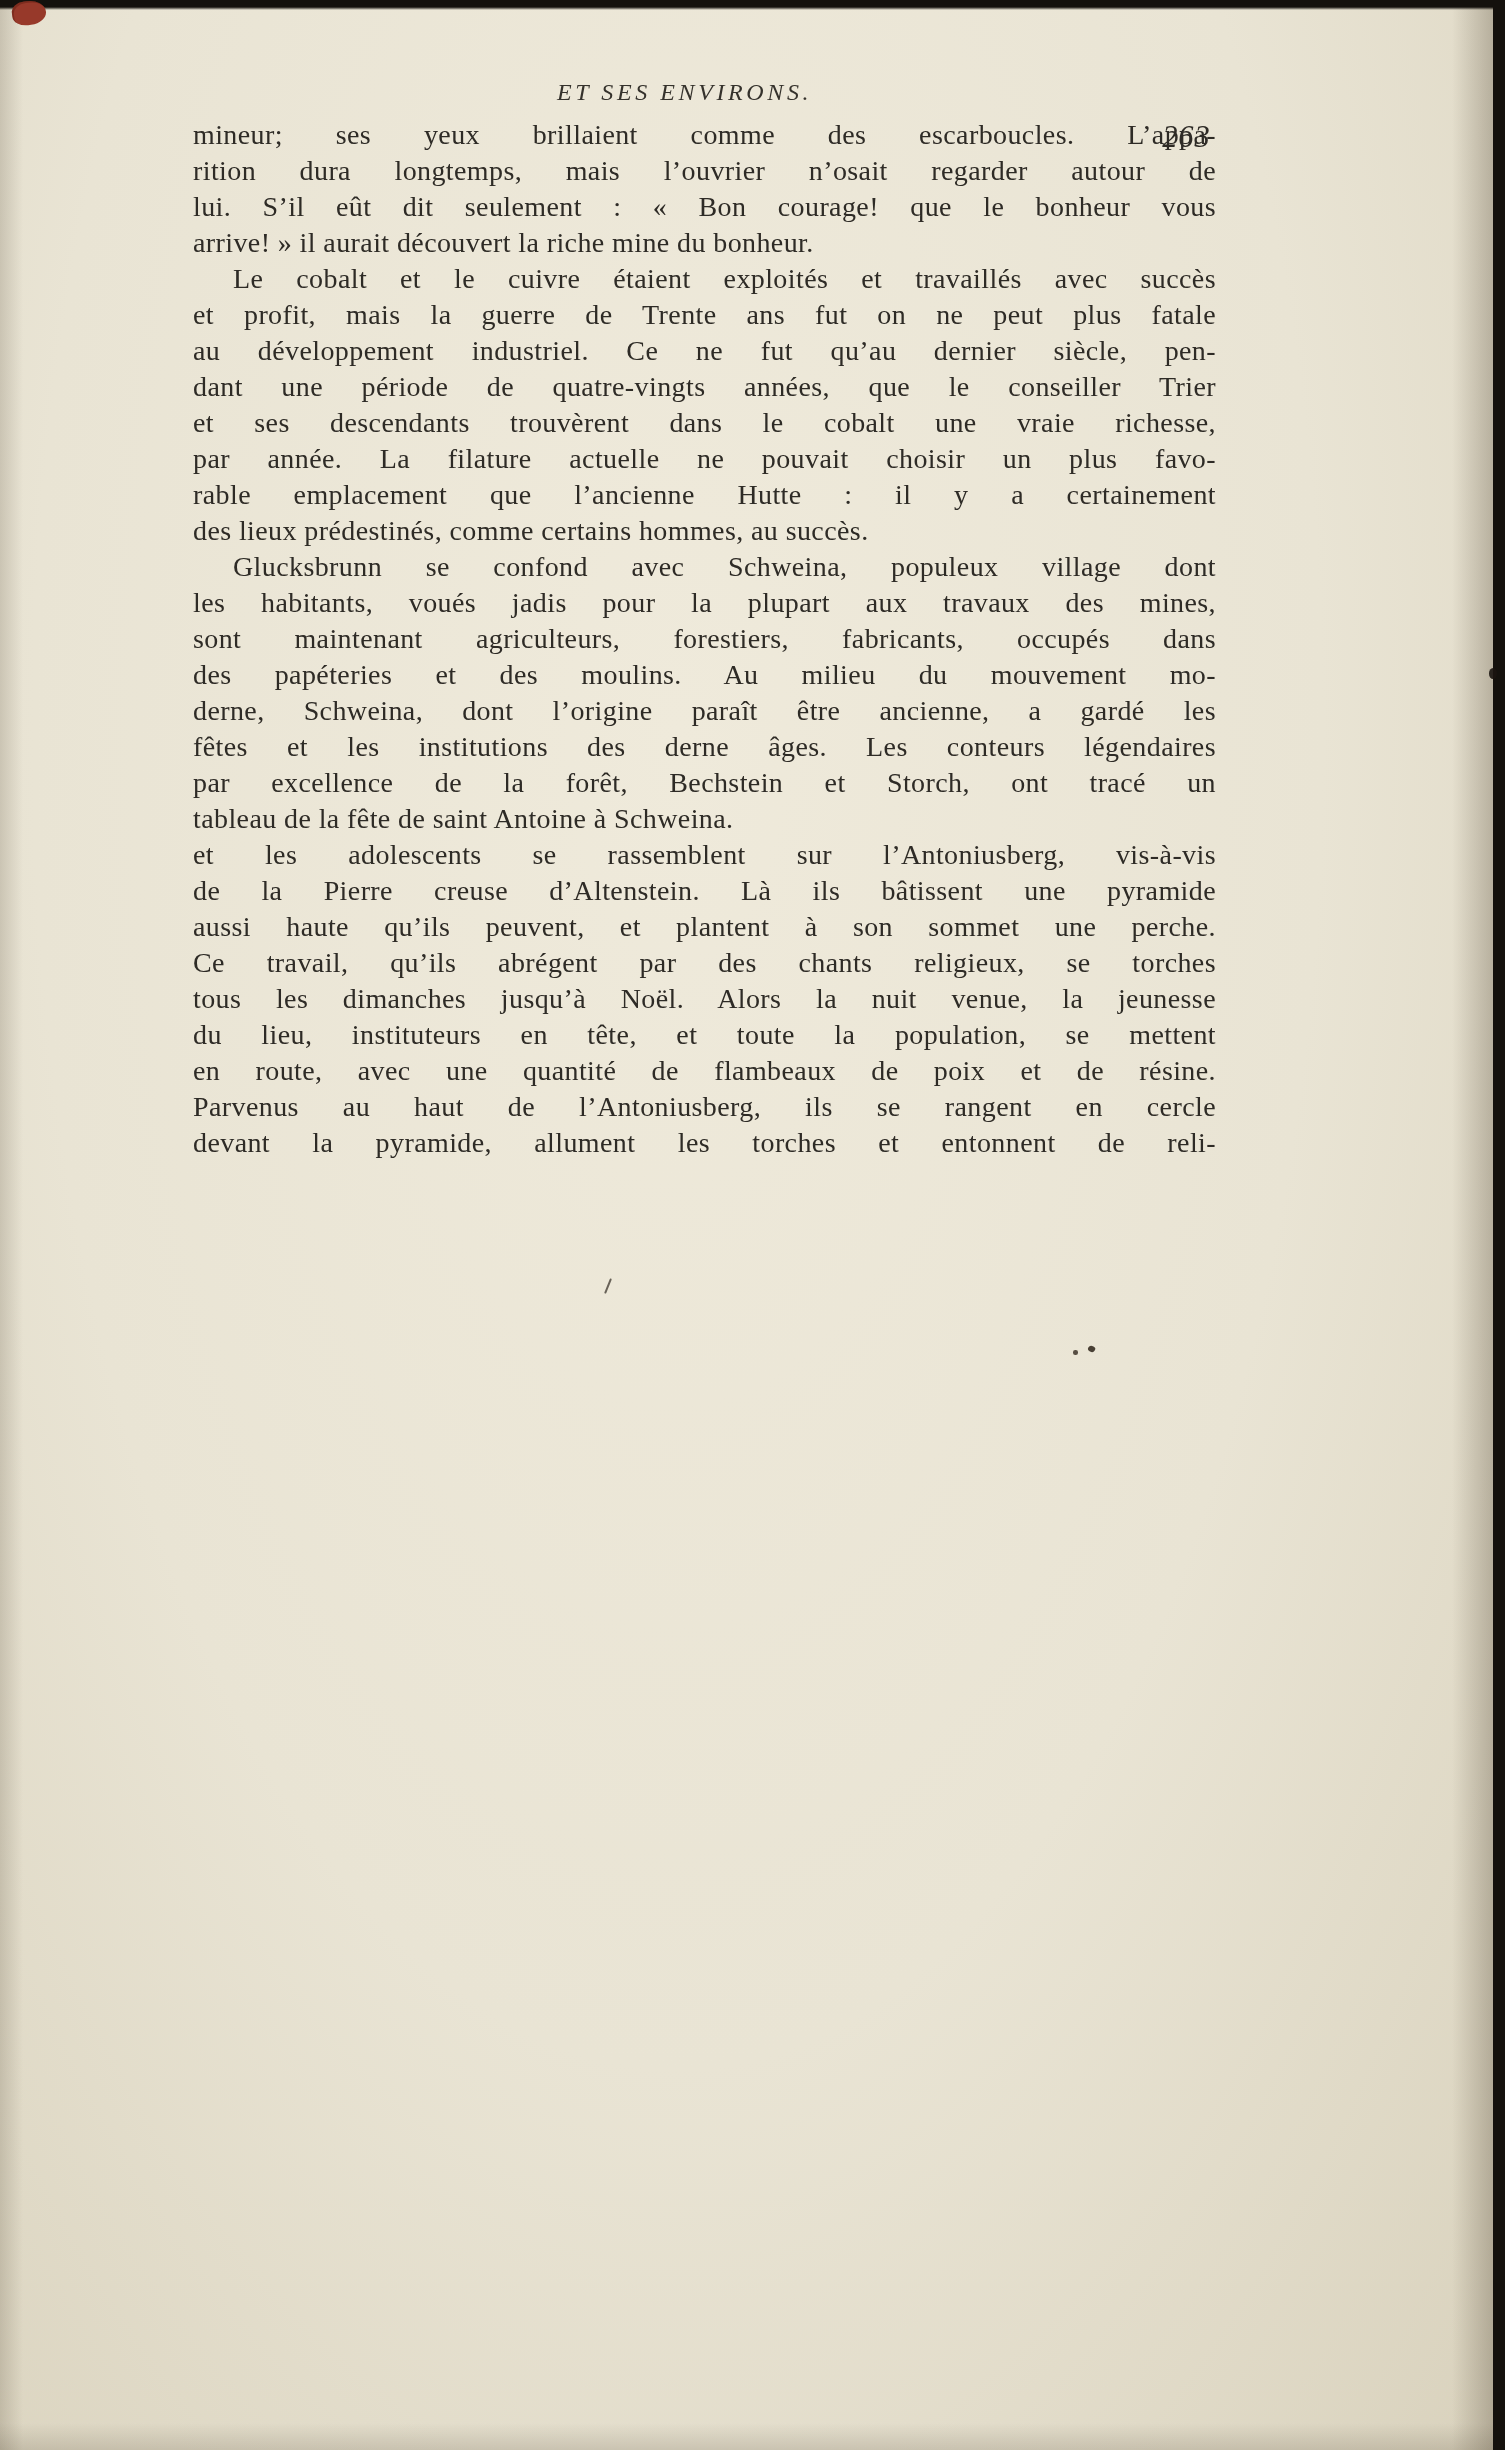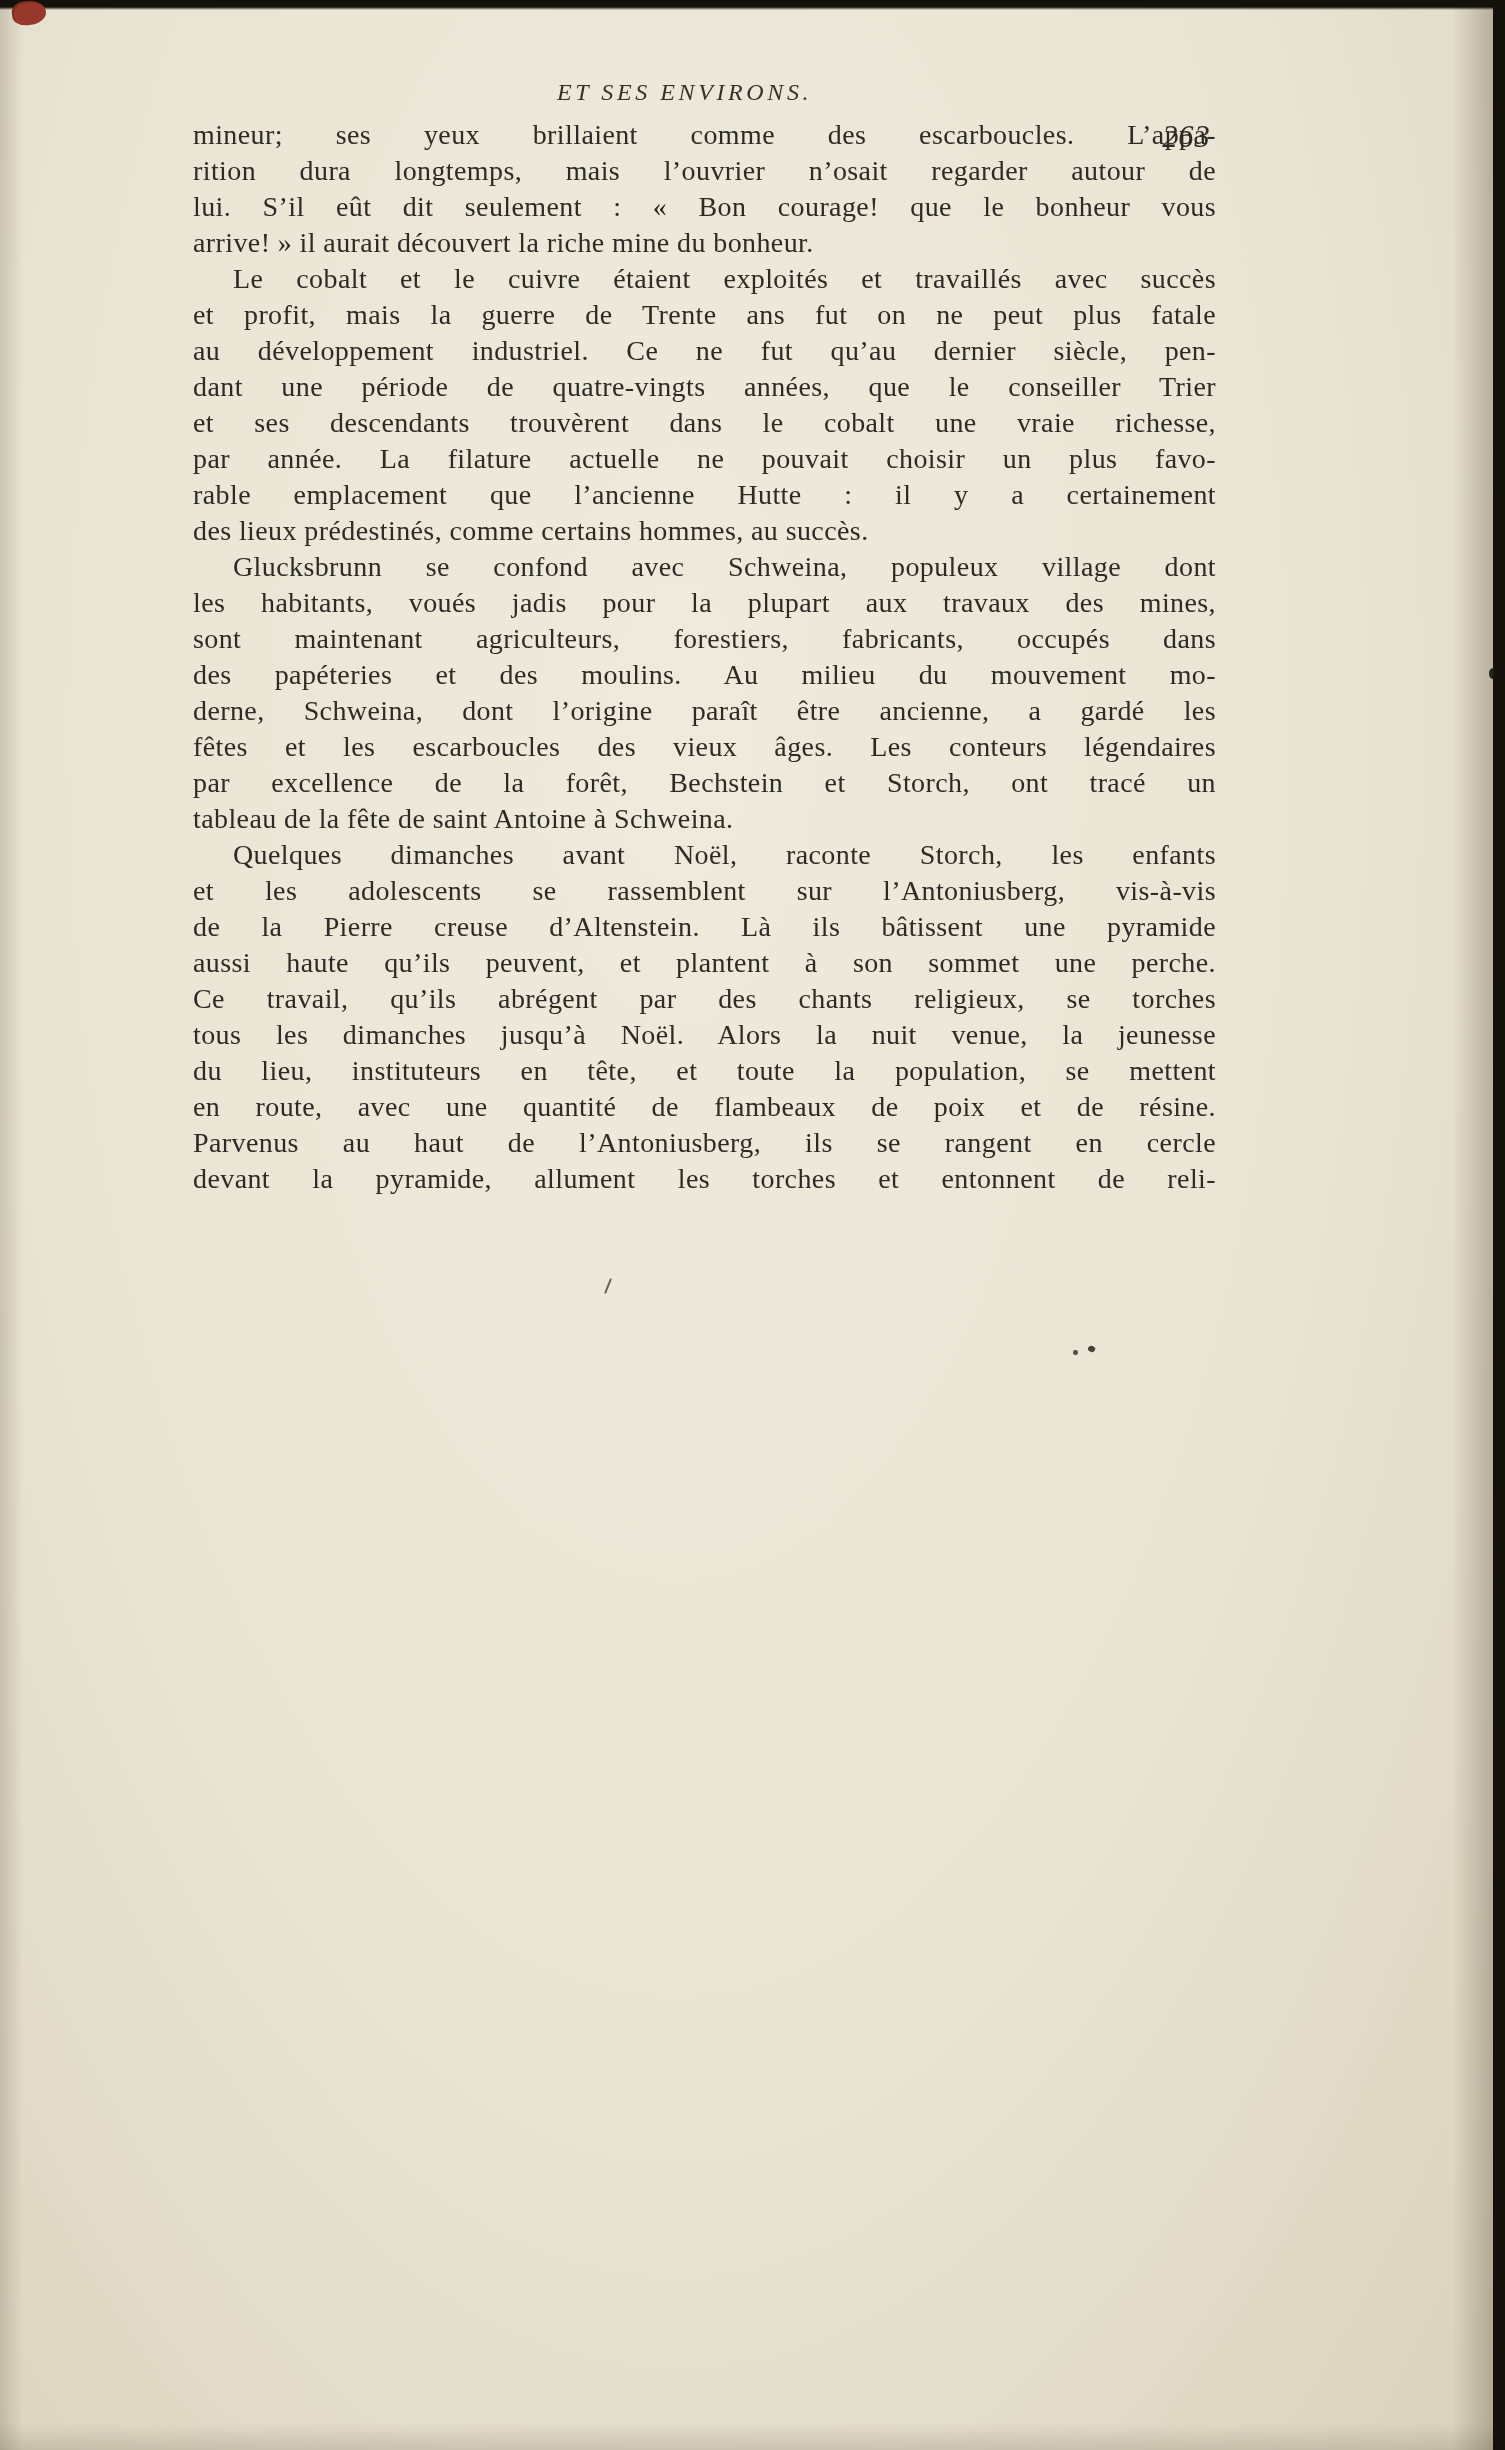--- a/index.html
+++ b/index.html
@@ -144,24 +144,23 @@
       <div class="line"><span>dant une période de quatre-vingts années, que le conseiller Trier</span></div>
       <div class="line"><span>et ses descendants trouvèrent dans le cobalt une vraie richesse,</span></div>
       <div class="line"><span>par année. La filature actuelle ne pouvait choisir un plus favo-</span></div>
       <div class="line"><span>rable emplacement que l’ancienne Hutte : il y a certainement</span></div>
       <div class="line end"><span>des lieux prédestinés, comme certains hommes, au succès.</span></div>
       <div class="line indent"><span>Glucksbrunn se confond avec Schweina, populeux village dont</span></div>
       <div class="line"><span>les habitants, voués jadis pour la plupart aux travaux des mines,</span></div>
       <div class="line"><span>sont maintenant agriculteurs, forestiers, fabricants, occupés dans</span></div>
       <div class="line"><span>des papéteries et des moulins. Au milieu du mouvement mo-</span></div>
       <div class="line"><span>derne, Schweina, dont l’origine paraît être ancienne, a gardé les</span></div>
-      <div class="line"><span>fêtes et les escarboucles des vieux âges. Les conteurs légendaires</span></div>
+      <div class="line"><span>fêtes et les institutions des derne âges. Les conteurs légendaires</span></div>
       <div class="line"><span>par excellence de la forêt, Bechstein et Storch, ont tracé un</span></div>
       <div class="line end"><span>tableau de la fête de saint Antoine à Schweina.</span></div>
-      <div class="line indent"><span>Quelques dimanches avant Noël, raconte Storch, les enfants</span></div>
       <div class="line"><span>et les adolescents se rassemblent sur l’Antoniusberg, vis-à-vis</span></div>
       <div class="line"><span>de la Pierre creuse d’Altenstein. Là ils bâtissent une pyramide</span></div>
       <div class="line"><span>aussi haute qu’ils peuvent, et plantent à son sommet une perche.</span></div>
       <div class="line"><span>Ce travail, qu’ils abrégent par des chants religieux, se torches</span></div>
       <div class="line"><span>tous les dimanches jusqu’à Noël. Alors la nuit venue, la jeunesse</span></div>
       <div class="line"><span>du lieu, instituteurs en tête, et toute la population, se mettent</span></div>
       <div class="line"><span>en route, avec une quantité de flambeaux de poix et de résine.</span></div>
       <div class="line"><span>Parvenus au haut de l’Antoniusberg, ils se rangent en cercle</span></div>
       <div class="line"><span>devant la pyramide, allument les torches et entonnent de reli-</span></div>
     </div>

